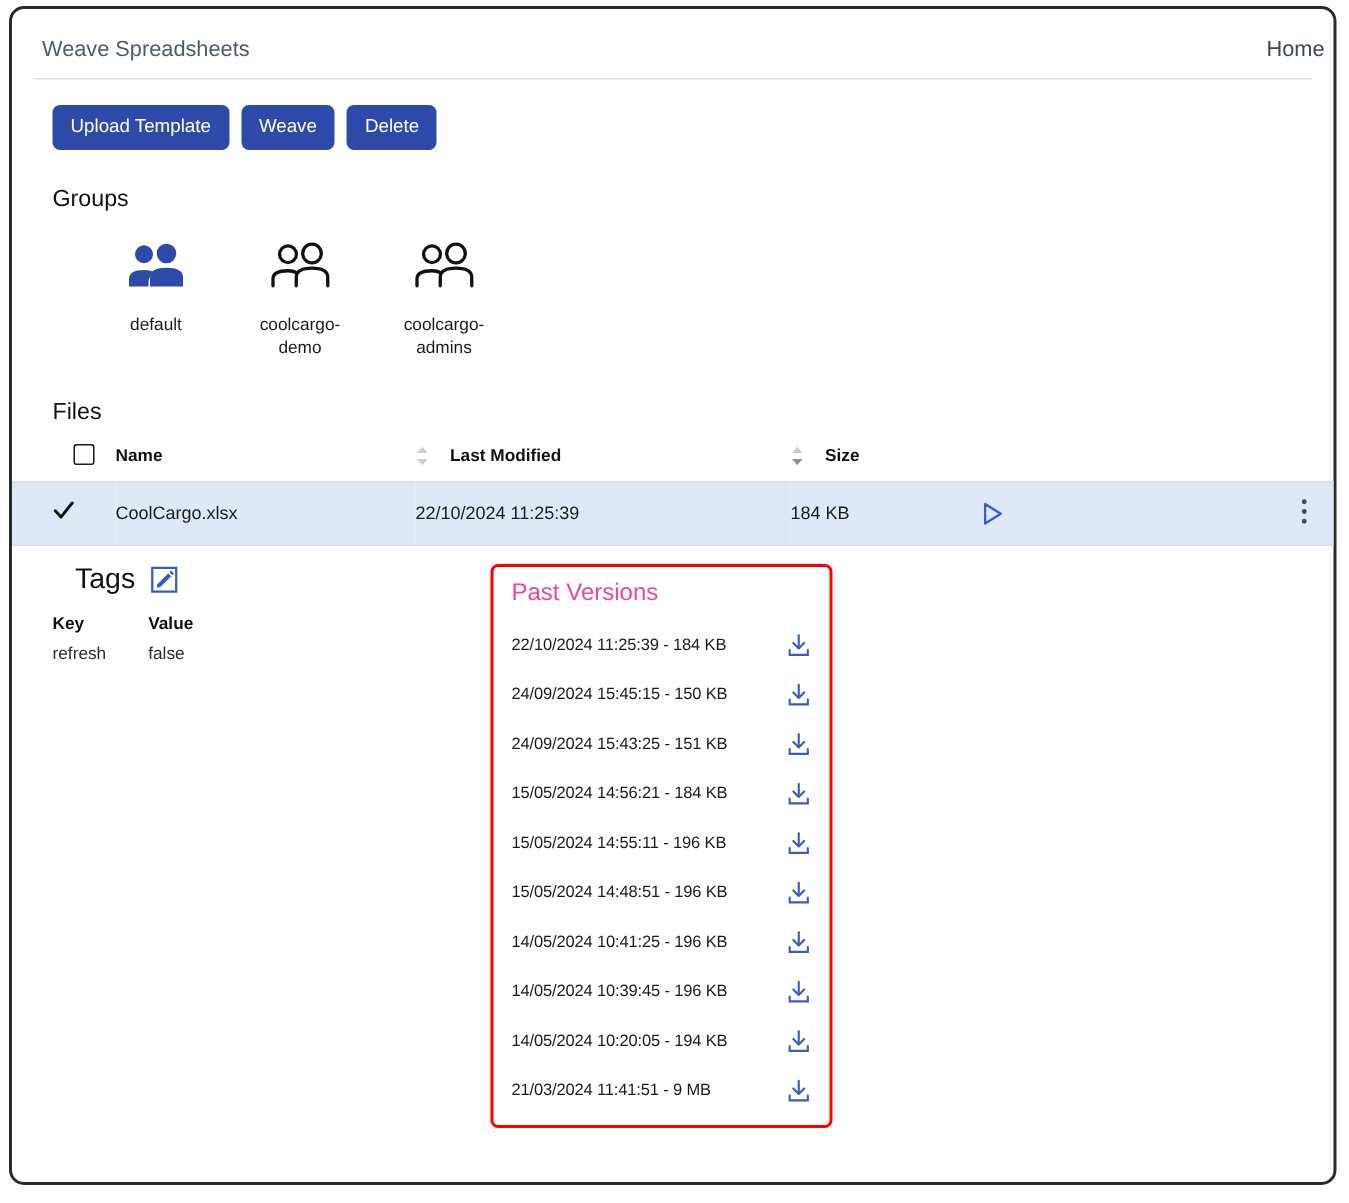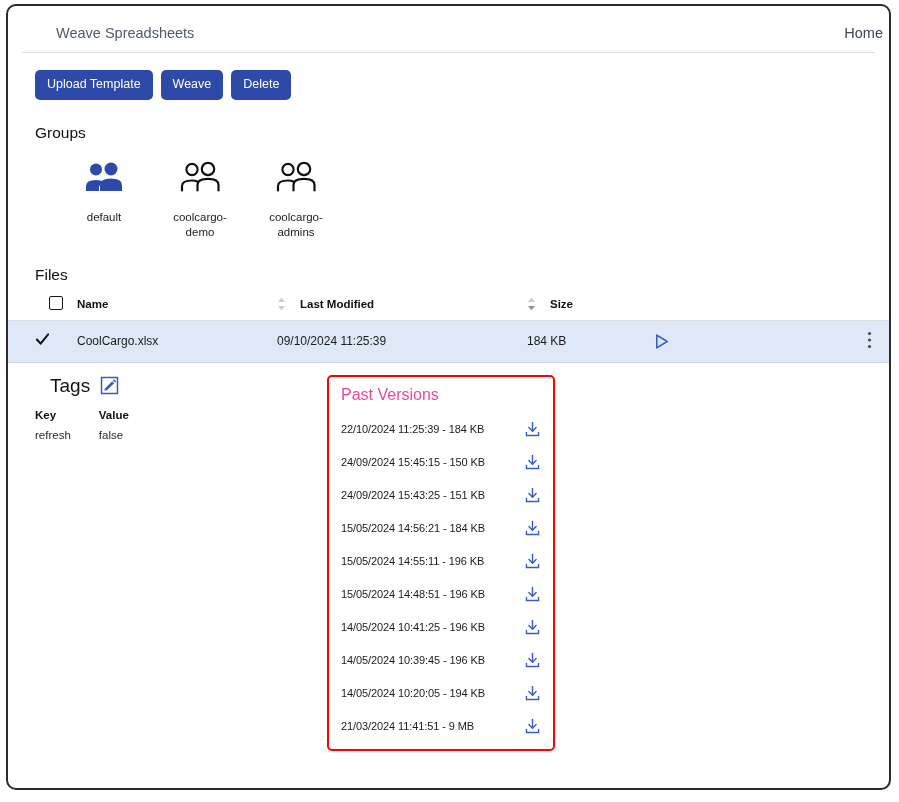--- a/index.html
+++ b/index.html
@@ -56,21 +56,20 @@
     color: #1b1b1b;
     font-weight: 400;
     letter-spacing: -0.2px;
   }
   .subheader-row {
     display: flex;
     align-items: flex-end;
     justify-content: space-between;
     margin-top: 9px;
     padding-right: 0;
-    margin-left: 28px;
   }
   .subtitle {
     font-size: 14.5px;
     color: #4f5b6b;
   }
   .home-link {
     font-size: 14.5px;
     color: #3c4756;
     margin-right: -14px;
     white-space: nowrap;
@@ -394,21 +393,21 @@
         </tr>
       </thead>
       <tbody>
         <tr class="data-row">
           <td class="col-check">
             <svg width="15" height="15" viewBox="0 0 16 16" class="chk-mark">
               <path d="M2 8 L6 12.5 L14 2.5" fill="none" stroke="#111" stroke-width="2.1" stroke-linecap="round" stroke-linejoin="round"></path>
             </svg>
           </td>
           <td class="col-name">CoolCargo.xlsx</td>
-          <td class="col-mod">09/10/2024 11:25:39</td>
+          <td class="col-mod">22/10/2024 11:25:39</td>
           <td class="col-size">184 KB</td>
           <td class="col-run">
             <svg class="play-icon" width="19" height="19" viewBox="0 0 20 20">
               <path d="M5 3.2 L16 10 L5 16.8 Z" fill="none" stroke="#3a5bbf" stroke-width="1.6" stroke-linejoin="round"></path>
             </svg>
           </td>
           <td class="col-menu">
             <svg class="kebab" width="5" height="18" viewBox="0 0 5 18">
               <circle cx="2.5" cy="2.5" r="1.6" fill="#4a4a4a"></circle>
               <circle cx="2.5" cy="9" r="1.6" fill="#4a4a4a"></circle>

